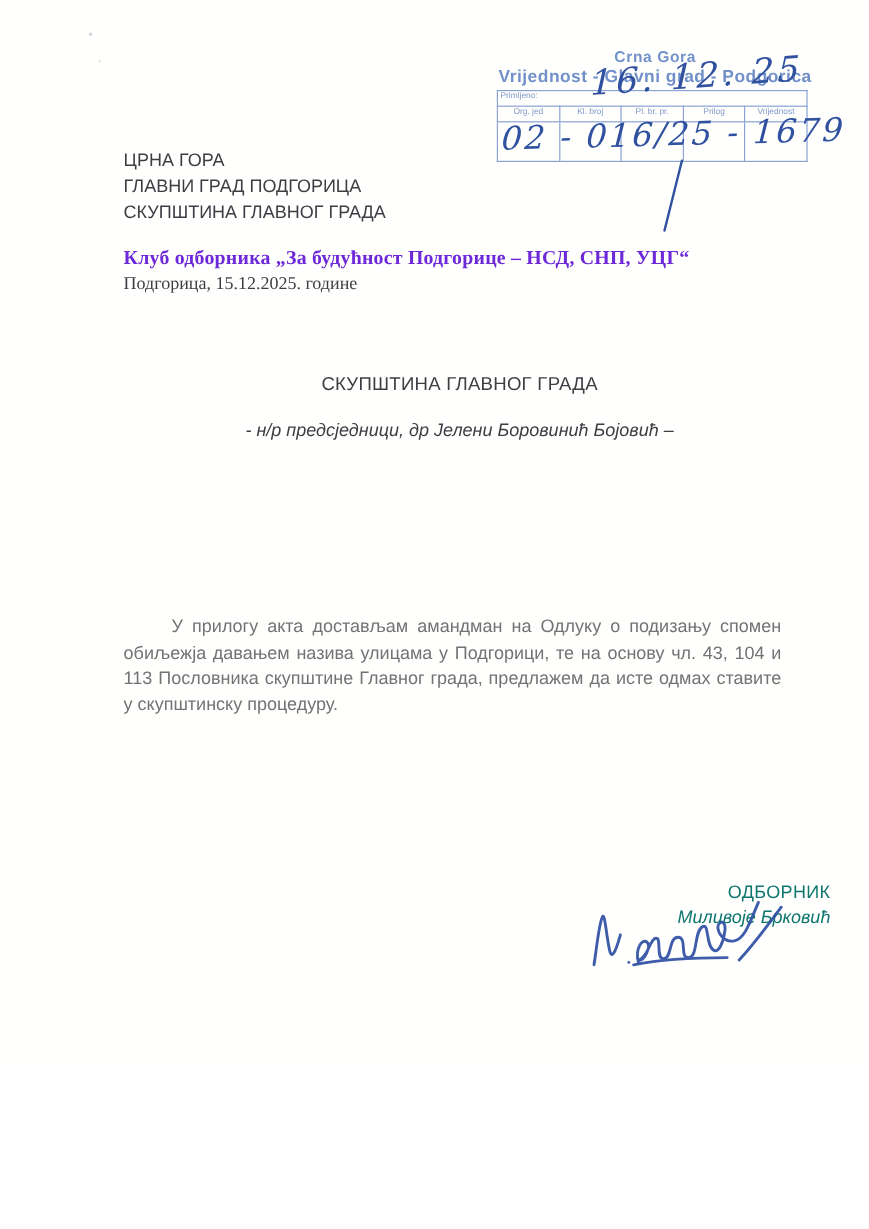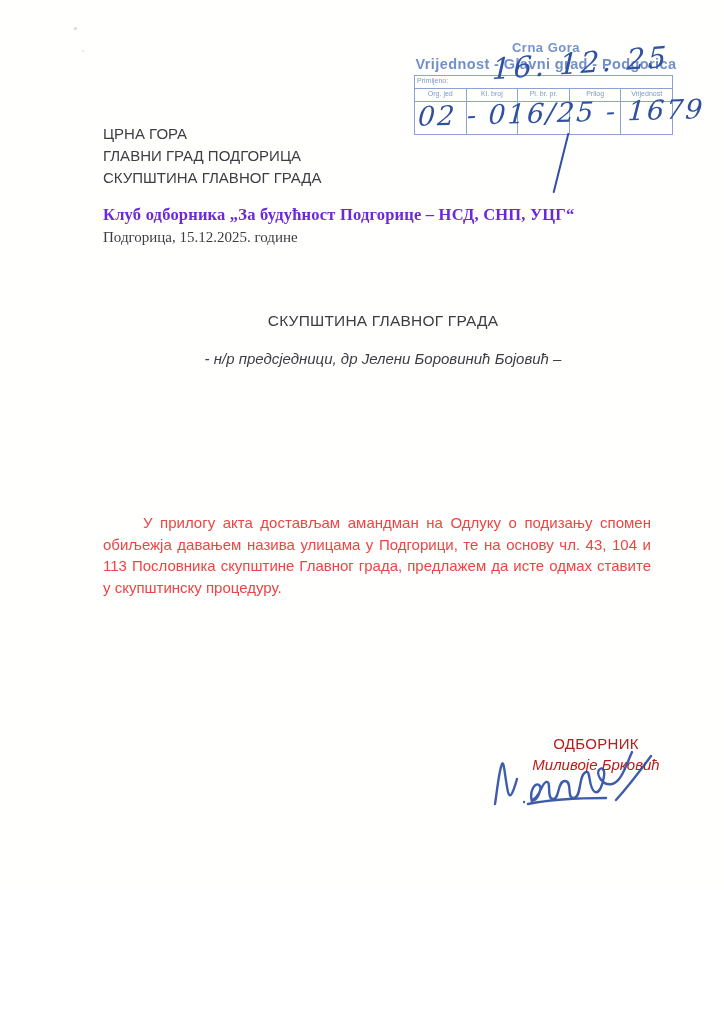--- a/index.html
+++ b/index.html
@@ -28,24 +28,24 @@
   .club-line { font-family: "Liberation Serif", serif; font-weight: 700; font-size: 16.5px; letter-spacing: 0.2px; margin-top: 15px; color: #6d28d9; }
   .place-date { font-size: 15px; font-family: Liberation Serif, serif; }
 
   
   .addressee { position: absolute; left: 103px; top: 312px; width: 560px; text-align: center; color: #3d3e44; }
   .addressee-line1 { font-size: 15.5px; letter-spacing: 0.2px; }
   .addressee-line2 { font-size: 15px; font-style: italic; margin-top: 20px; }
 
   
   .salutation { position: absolute; left: 143px; top: 466px; font-size: 15px; color: #3d3e44; }
-  .body-paragraph { position: absolute; left: 103px; top: 512px; width: 548px; font-size: 15px; line-height: 21.5px; text-align: justify; text-indent: 40px; color: #ef4444; }
+  .body-paragraph { position: absolute; left: 103px; top: 512px; width: 548px; font-size: 15px; line-height: 21.5px; text-align: justify; text-indent: 40px; color: #737373; }
 
   
-  .signature-block { position: absolute; left: 500px; top: 735px; width: 192px; text-align: center; color: #b91c1c; }
+  .signature-block { position: absolute; left: 500px; top: 735px; width: 192px; text-align: right; color: #0f766e; }
   .signature-role { font-size: 15px; letter-spacing: 0.3px; }
   .signature-name { font-size: 15px; margin-top: 4px; font-style: italic; }
   .signature-scribble { position: absolute; left: 488px; top: 742px; width: 178px; height: 76px; pointer-events: none; }
 
   
   .artifact-line { position: absolute; left: 717px; top: 984px; width: 1px; height: 26px; background: #b9cfc9; }
   .artifact-speck1 { position: absolute; left: 74px; top: 27px; width: 3px; height: 3px; background: #d8d8d8; border-radius: 50%; }
   .artifact-speck2 { position: absolute; left: 82px; top: 50px; width: 2px; height: 2px; background: #e0e0e0; border-radius: 50%; }
 </style>
 </head>

